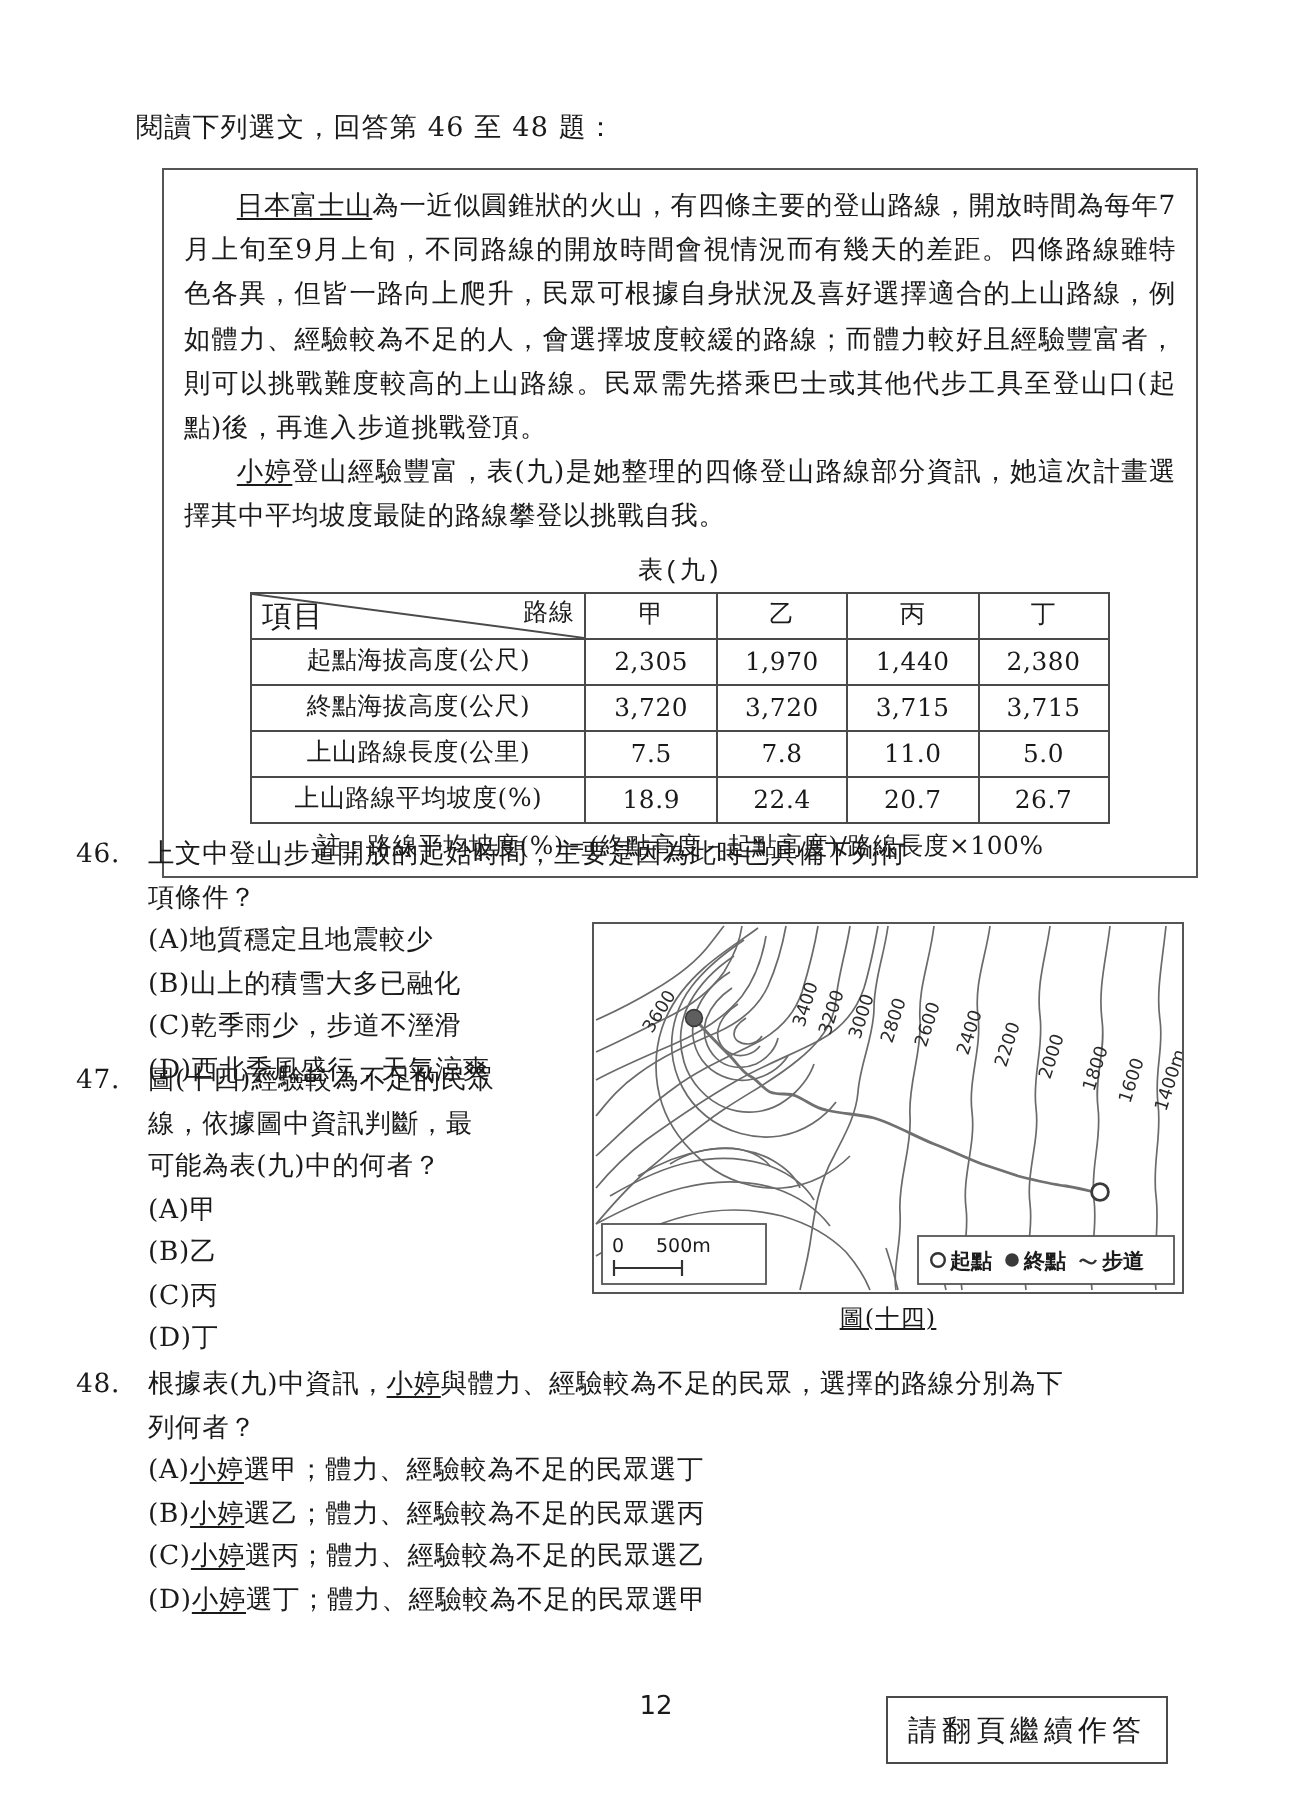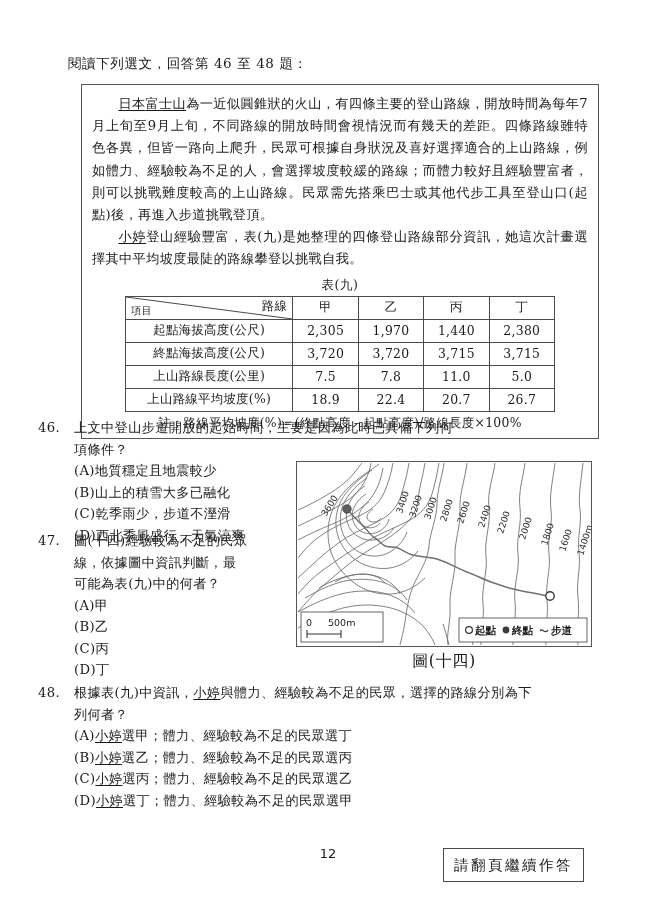--- a/index.html
+++ b/index.html
@@ -55,20 +55,21 @@
   }
   .ptext + .ptext { margin-top: 0px; }
   .u { text-decoration: underline; text-underline-offset: 2px; }
 
   
   .table-cap {
     text-align: center;
     font-size: 12.5px;
     margin: 6px 0 2px 0;
     letter-spacing: 0.5px;
+    font-family: Liberation Mono, monospace;
   }
   table.routes {
     border-collapse: collapse;
     margin: 0 auto;
     width: 430px;
     font-size: 12.4px;
   }
   table.routes td, table.routes th {
     border: 1px solid #4a4a4a;
     height: 20px;
@@ -94,21 +95,21 @@
     position: absolute;
     right: 5px;
     top: 1px;
     font-size: 12.4px;
     letter-spacing: 0.5px;
   }
   td.corner .lbl-item {
     position: absolute;
     left: 5px;
     bottom: 1px;
-    font-size: 10px;
+    font-size: 15px;
     letter-spacing: 0.5px;
   }
   td.rowhead {
     text-align: center;
     white-space: nowrap;
     letter-spacing: 0.2px;
   }
   td.col { width: 64px; }
   .tnote {
     text-align: center;
@@ -147,23 +148,24 @@
     width: 296px;
     height: 186px;
     border: 1px solid #555;
     box-sizing: border-box;
     background: #fff;
     overflow: hidden;
   }
   .map-frame svg { display: block; }
   .fig-cap {
     text-align: center;
-    font-size: 16px;
+    font-size: 12px;
     margin-top: 4px;
     letter-spacing: 0.6px;
+    text-decoration: underline;
   }
 
   
   .page-no {
     position: absolute;
     left: 0;
     right: 0;
     top: 846px;
     text-align: center;
     font-size: 13px;

